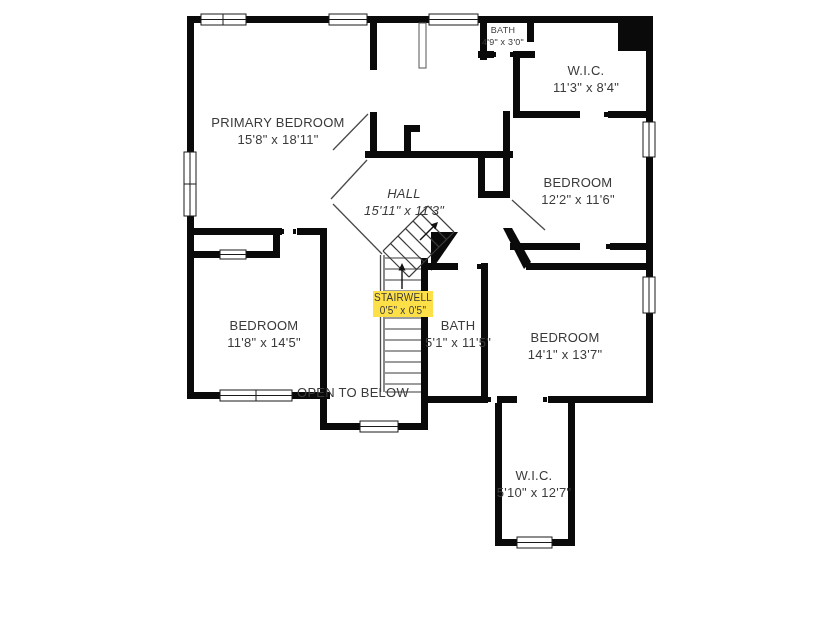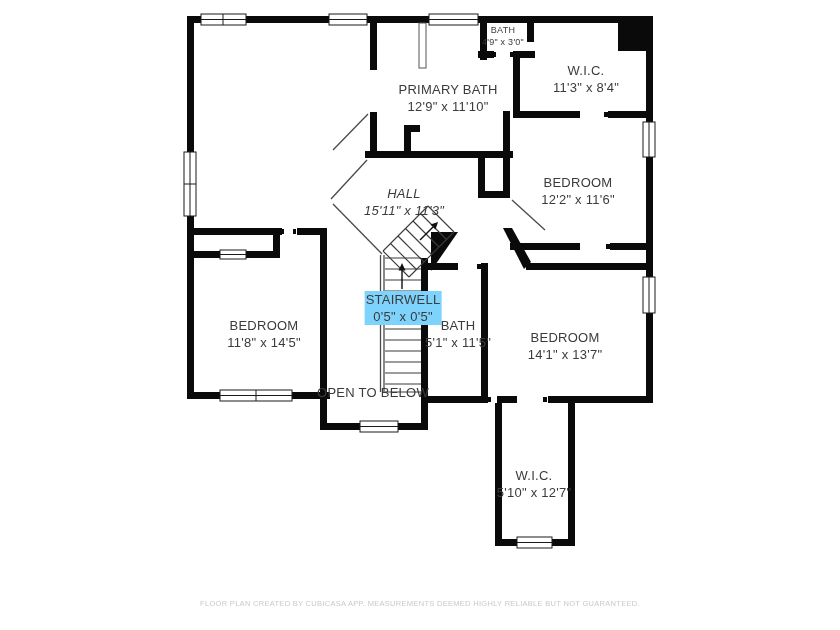--- a/index.html
+++ b/index.html
@@ -4,32 +4,32 @@
 <style>
   html,body{margin:0;padding:0;background:#fff;}
   #stage{position:relative;width:840px;height:630px;background:#fff;overflow:hidden;
          font-family:"Liberation Sans",sans-serif;}
   svg{position:absolute;left:0;top:0;}
   .room-label{position:absolute;transform:translateX(-50%);text-align:center;
       color:#3b3b3b;font-size:13px;line-height:1.32;letter-spacing:.25px;
       white-space:nowrap;z-index:5;}
   .room-label .nm,.room-label .dm{display:block;}
   .sm{font-size:9px;}
-  .xs{font-size:13px;background:#7dd3fc;padding:0 1px;}
+  .xs{font-size:10px;background:#fde047;padding:0 1px;}
   .lbl-primary-bedroom{left:278px;top:114px;}
   .lbl-primary-bath{left:448px;top:81px;}
   .lbl-bath-top{left:503px;top:25px;}
   .lbl-wic-top{left:586px;top:62px;}
   .lbl-bedroom-right{left:578px;top:174px;}
   .lbl-hall{left:404px;top:185px;font-style:italic;}
   .lbl-stairwell{left:403px;top:291px;}
   .lbl-bedroom-left{left:264px;top:317px;}
   .lbl-bath-center{left:458px;top:317px;}
   .lbl-bedroom-bottom{left:565px;top:329px;}
-  .lbl-open-below{left:373px;top:384px;text-align:right;}
+  .lbl-open-below{left:353px;top:384px;text-align:right;}
   .lbl-wic-bottom{left:534px;top:467px;}
   #footer{position:absolute;left:0;top:599px;width:840px;text-align:center;
       color:#c9c9c9;font-size:7.5px;letter-spacing:.3px;z-index:5;}
 </style>
 </head>
 <body>
 
 <div id="stage">
 
   <svg width="840" height="630" viewBox="0 0 840 630">
@@ -185,23 +185,23 @@
       <line x1="385" y1="392" x2="421" y2="392"></line>
     </g>
     <g fill="#111" stroke="#111">
       <line x1="420" y1="240" x2="433" y2="227" stroke-width="1.4"></line>
       <polygon points="438,222 435.5,229.5 430.5,224.5" stroke="none"></polygon>
       <line x1="402" y1="289" x2="402" y2="270" stroke-width="1.4"></line>
       <polygon points="402,263 398.5,270.5 405.5,270.5" stroke="none"></polygon>
     </g>
   </svg>
 
-  <div class="room-label lbl-primary-bath">
-    <span class="nm">PRIMARY BATH</span>
-    <span class="dm">12'9" x 11'10"</span>
+  <div class="room-label lbl-primary-bedroom">
+    <span class="nm">PRIMARY BEDROOM</span>
+    <span class="dm">15'8" x 18'11"</span>
   </div>
   <div class="room-label lbl-bath-top sm">
     <span class="nm">BATH</span>
     <span class="dm">4'9" x 3'0"</span>
   </div>
   <div class="room-label lbl-wic-top">
     <span class="nm">W.I.C.</span>
     <span class="dm">11'3" x 8'4"</span>
   </div>
   <div class="room-label lbl-bedroom-right">
@@ -229,14 +229,13 @@
     <span class="dm">14'1" x 13'7"</span>
   </div>
   <div class="room-label lbl-open-below">
     <span class="nm">OPEN TO BELOW</span>
   </div>
   <div class="room-label lbl-wic-bottom">
     <span class="nm">W.I.C.</span>
     <span class="dm">5'10" x 12'7"</span>
   </div>
 
-  <div id="footer">FLOOR PLAN CREATED BY CUBICASA APP. MEASUREMENTS DEEMED HIGHLY RELIABLE BUT NOT GUARANTEED.</div>
 </div>
 
 </body></html>

